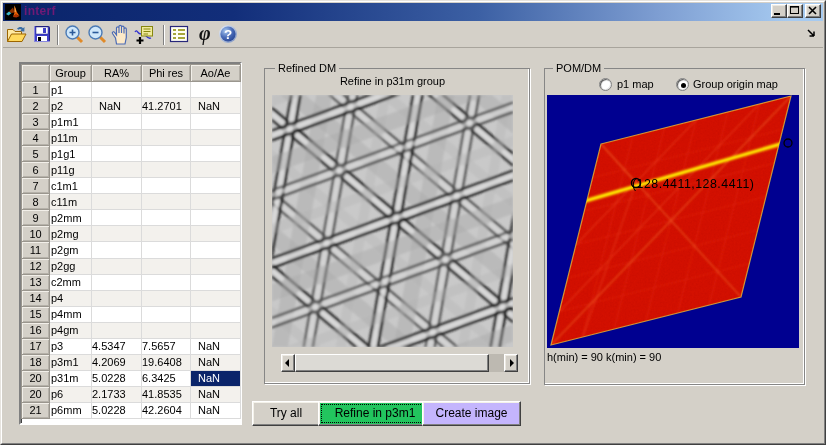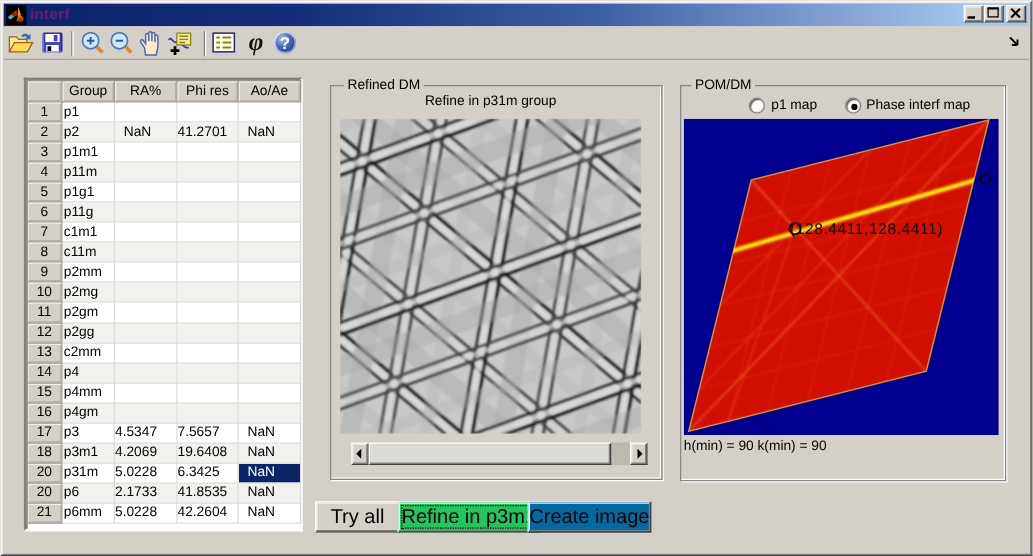--- a/index.html
+++ b/index.html
@@ -37,21 +37,21 @@
 tr.alt td{background:#f3f1ed}
 td.g{text-align:left;padding-left:1px}
 td.n{text-align:right;padding-right:20px}
 td.sel{background:#0a246a !important;color:#fff}
 tr.hdr th{height:17px}
 tr.r td,tr.r th{height:16.05px}
 
 .fs{border:1px solid #868686;box-shadow:1px 1px 0 #fff, inset -1px -1px 0 #fff;}
 .fslabel{top:-7px;background:#d4d0c8;padding:0 3px;line-height:13px}
 
-.btn{height:25px;color:#000;text-align:center;line-height:23px;font-size:16px;
+.btn{height:25px;color:#000;text-align:center;line-height:23px;font-size:12px;
  border-top:1px solid #fff;border-left:1px solid #fff;
  border-right:1px solid #404040;border-bottom:1px solid #404040;
  box-shadow:inset -1px -1px 0 #808080, inset 1px 1px 0 #f4f2ea;}
 
 #sbar{left:281px;top:354px;width:237px;height:18px;background:#bdb9b1}
 .sbtn{top:0;width:14px;height:18px;background:#d4d0c8;
  border-top:1px solid #fff;border-left:1px solid #fff;
  border-right:1px solid #404040;border-bottom:1px solid #404040;
  box-shadow:inset -1px -1px 0 #808080, inset 1px 1px 0 #ece9e2;
  text-align:center;line-height:16px;font-size:8px}
@@ -388,30 +388,30 @@
       </svg></div>
   <div id="sthumb" class="abs"></div>
   <div class="sbtn abs" style="left:223px"><svg width="12" height="16">
         <polygon points="5,4 9,8 5,12" fill="#000"></polygon>
       </svg></div>
 </div>
 
 <div class="btn abs" style="left:252px;top:401px;width:68px;background:#d4d0c8">Try all</div>
 <div class="btn abs" style="left:318px;top:401px;width:114px;background:#22c55e">
   <div class="abs" style="left:2px;top:2px;right:2px;bottom:2px;border:1px dotted #000"></div>Refine in p3m1</div>
-<div class="btn abs" style="left:422px;top:401px;width:99px;background:#0369a1">Create image</div>
+<div class="btn abs" style="left:422px;top:401px;width:99px;background:#c4b5fd">Create image</div>
 
 <div class="fs abs" style="left:544px;top:68px;width:261px;height:317px"></div>
 <div class="fslabel abs" style="left:553px;top:62px">POM/DM</div>
 <div class="radio abs" style="left:599px;top:78px"></div>
 <div class="abs" style="left:617px;top:78px">p1 map</div>
 <div class="radio abs" style="left:676px;top:78px">
     <div class="rdot abs"></div>
   </div>
-<div class="abs" style="left:693px;top:78px">Phase interf map</div>
+<div class="abs" style="left:693px;top:78px">Group origin map</div>
 <div id="pomimg" class="abs" style="left:547px;top:95px;width:252px;height:253px">
 <svg width="252" height="253" viewBox="0 0 252 253">
 <defs>
 <clipPath id="rhomb">
           <polygon points="54,49 244,1 194,202 4,250"></polygon>
         </clipPath>
 <filter id="pblur" x="-10%" y="-10%" width="120%" height="120%">
           <feGaussianBlur stdDeviation="0.8"></feGaussianBlur>
         </filter>
 <filter id="rtex" x="0" y="0" width="100%" height="100%">

